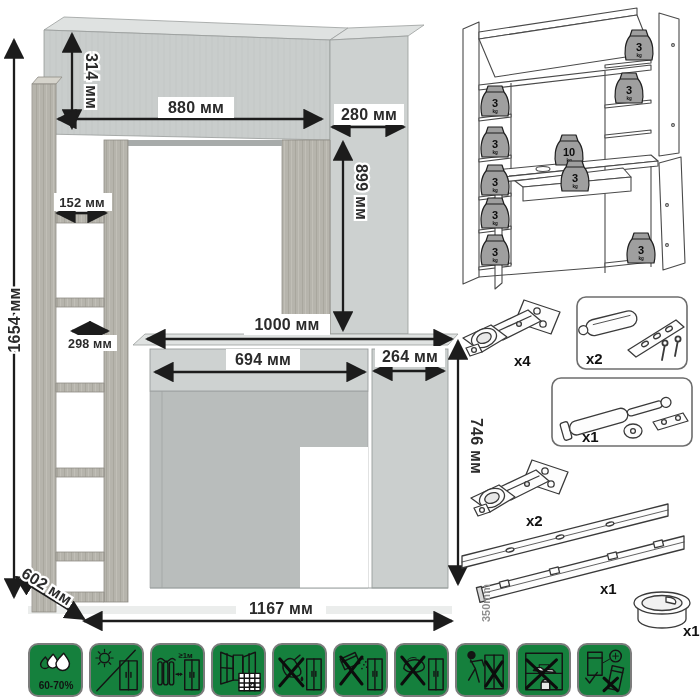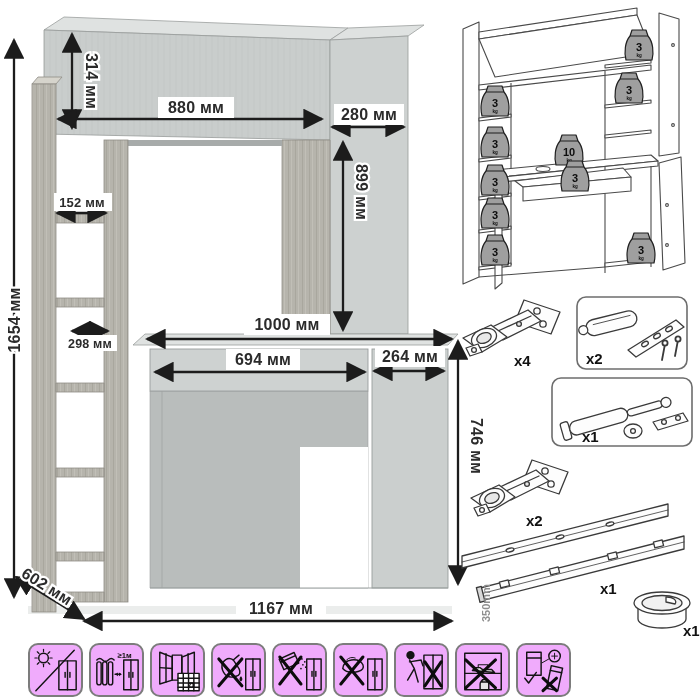--- a/index.html
+++ b/index.html
@@ -16,21 +16,21 @@
   .wtv{font-family:"Liberation Sans",sans-serif;font-weight:bold;font-size:11px;fill:#0d0d0d;text-anchor:middle;}
   .wtu{font-family:"Liberation Sans",sans-serif;font-weight:bold;font-size:4.5px;fill:#0d0d0d;text-anchor:middle;}
   .icolab{font-family:"Liberation Sans",sans-serif;font-weight:bold;font-size:10.5px;fill:#111;text-anchor:middle;}
   .icolab.sm{font-size:8px;}
   .icolab.tiny{font-size:5.5px;}
   .wire{stroke:#4a4a4a;stroke-width:1.1px;fill:#ffffff;stroke-linejoin:round;}
   .hw{stroke:#3a3a3a;stroke-width:1.3px;fill:#fdfdfd;stroke-linejoin:round;stroke-linecap:round;}
   .hwbox{fill:#ffffff;stroke:#6d6d6d;stroke-width:1.6px;}
   .icon-row{position:absolute;left:28px;top:643px;width:672px;height:56px;display:flex;gap:6px;}
   .icon-box{width:55px;height:54px;box-sizing:border-box;border:2.5px solid #7c7c7c;border-radius:10px;
-            background:#f0abfc;display:flex;align-items:center;justify-content:center;}
+            background:#15803d;display:flex;align-items:center;justify-content:center;}
   .ic{stroke:#141414;stroke-width:1.5px;fill:none;stroke-linecap:round;stroke-linejoin:round;}
   .xmark{stroke:#0c0c0c;stroke-width:3.2px;stroke-linecap:round;}
 </style>
 </head>
 <body>
 
 <div class="sheet">
 
   <svg style="left:0;top:0;" width="480" height="650" viewBox="0 0 480 650">
     <defs>
@@ -325,20 +325,30 @@
         <ellipse cx="222" cy="315" rx="28" ry="11"></ellipse>
         <ellipse cx="222" cy="315" rx="20" ry="7.5" fill="#f1f1f1"></ellipse>
         <path d="M 226,309 a 9,5 0 0 1 9,7 l -9,-2 z" fill="#ffffff"></path>
       </g>
       <text class="qty" x="243" y="348">x1</text>
     </g>
   </svg>
 
   <div class="icon-row">
 
+    <div class="icon-box">
+      <svg width="48" height="47" viewBox="0 0 50 48">
+        <g class="ic">
+          <path d="M14,10 C16,13 18,15 18,17.5 A4.5,4.5 0 1 1 9,17.5 C9,15 11,13 14,10 Z"></path>
+          <path d="M22,7 C24.5,10.5 27,13 27,16 A5.5,5.5 0 1 1 16,16 C16,13 19,10.5 22,7 Z" fill="#fff"></path>
+          <path d="M33,6 C36,10.5 39,13.5 39,17 A7,7 0 1 1 25,17 C25,13.5 29,10.5 33,6 Z" fill="#fff"></path>
+        </g>
+        <text class="icolab" x="25" y="43">60-70%</text>
+      </svg>
+    </div>
 
 
     <div class="icon-box">
       <svg width="48" height="47" viewBox="0 0 50 48">
         <g class="ic">
           <circle cx="12" cy="11" r="5"></circle>
           <g stroke-width="1.2">
             <line x1="12" y1="2" x2="12" y2="4.5"></line>
               <line x1="12" y1="17.5" x2="12" y2="20"></line>
             <line x1="3" y1="11" x2="5.5" y2="11"></line>

